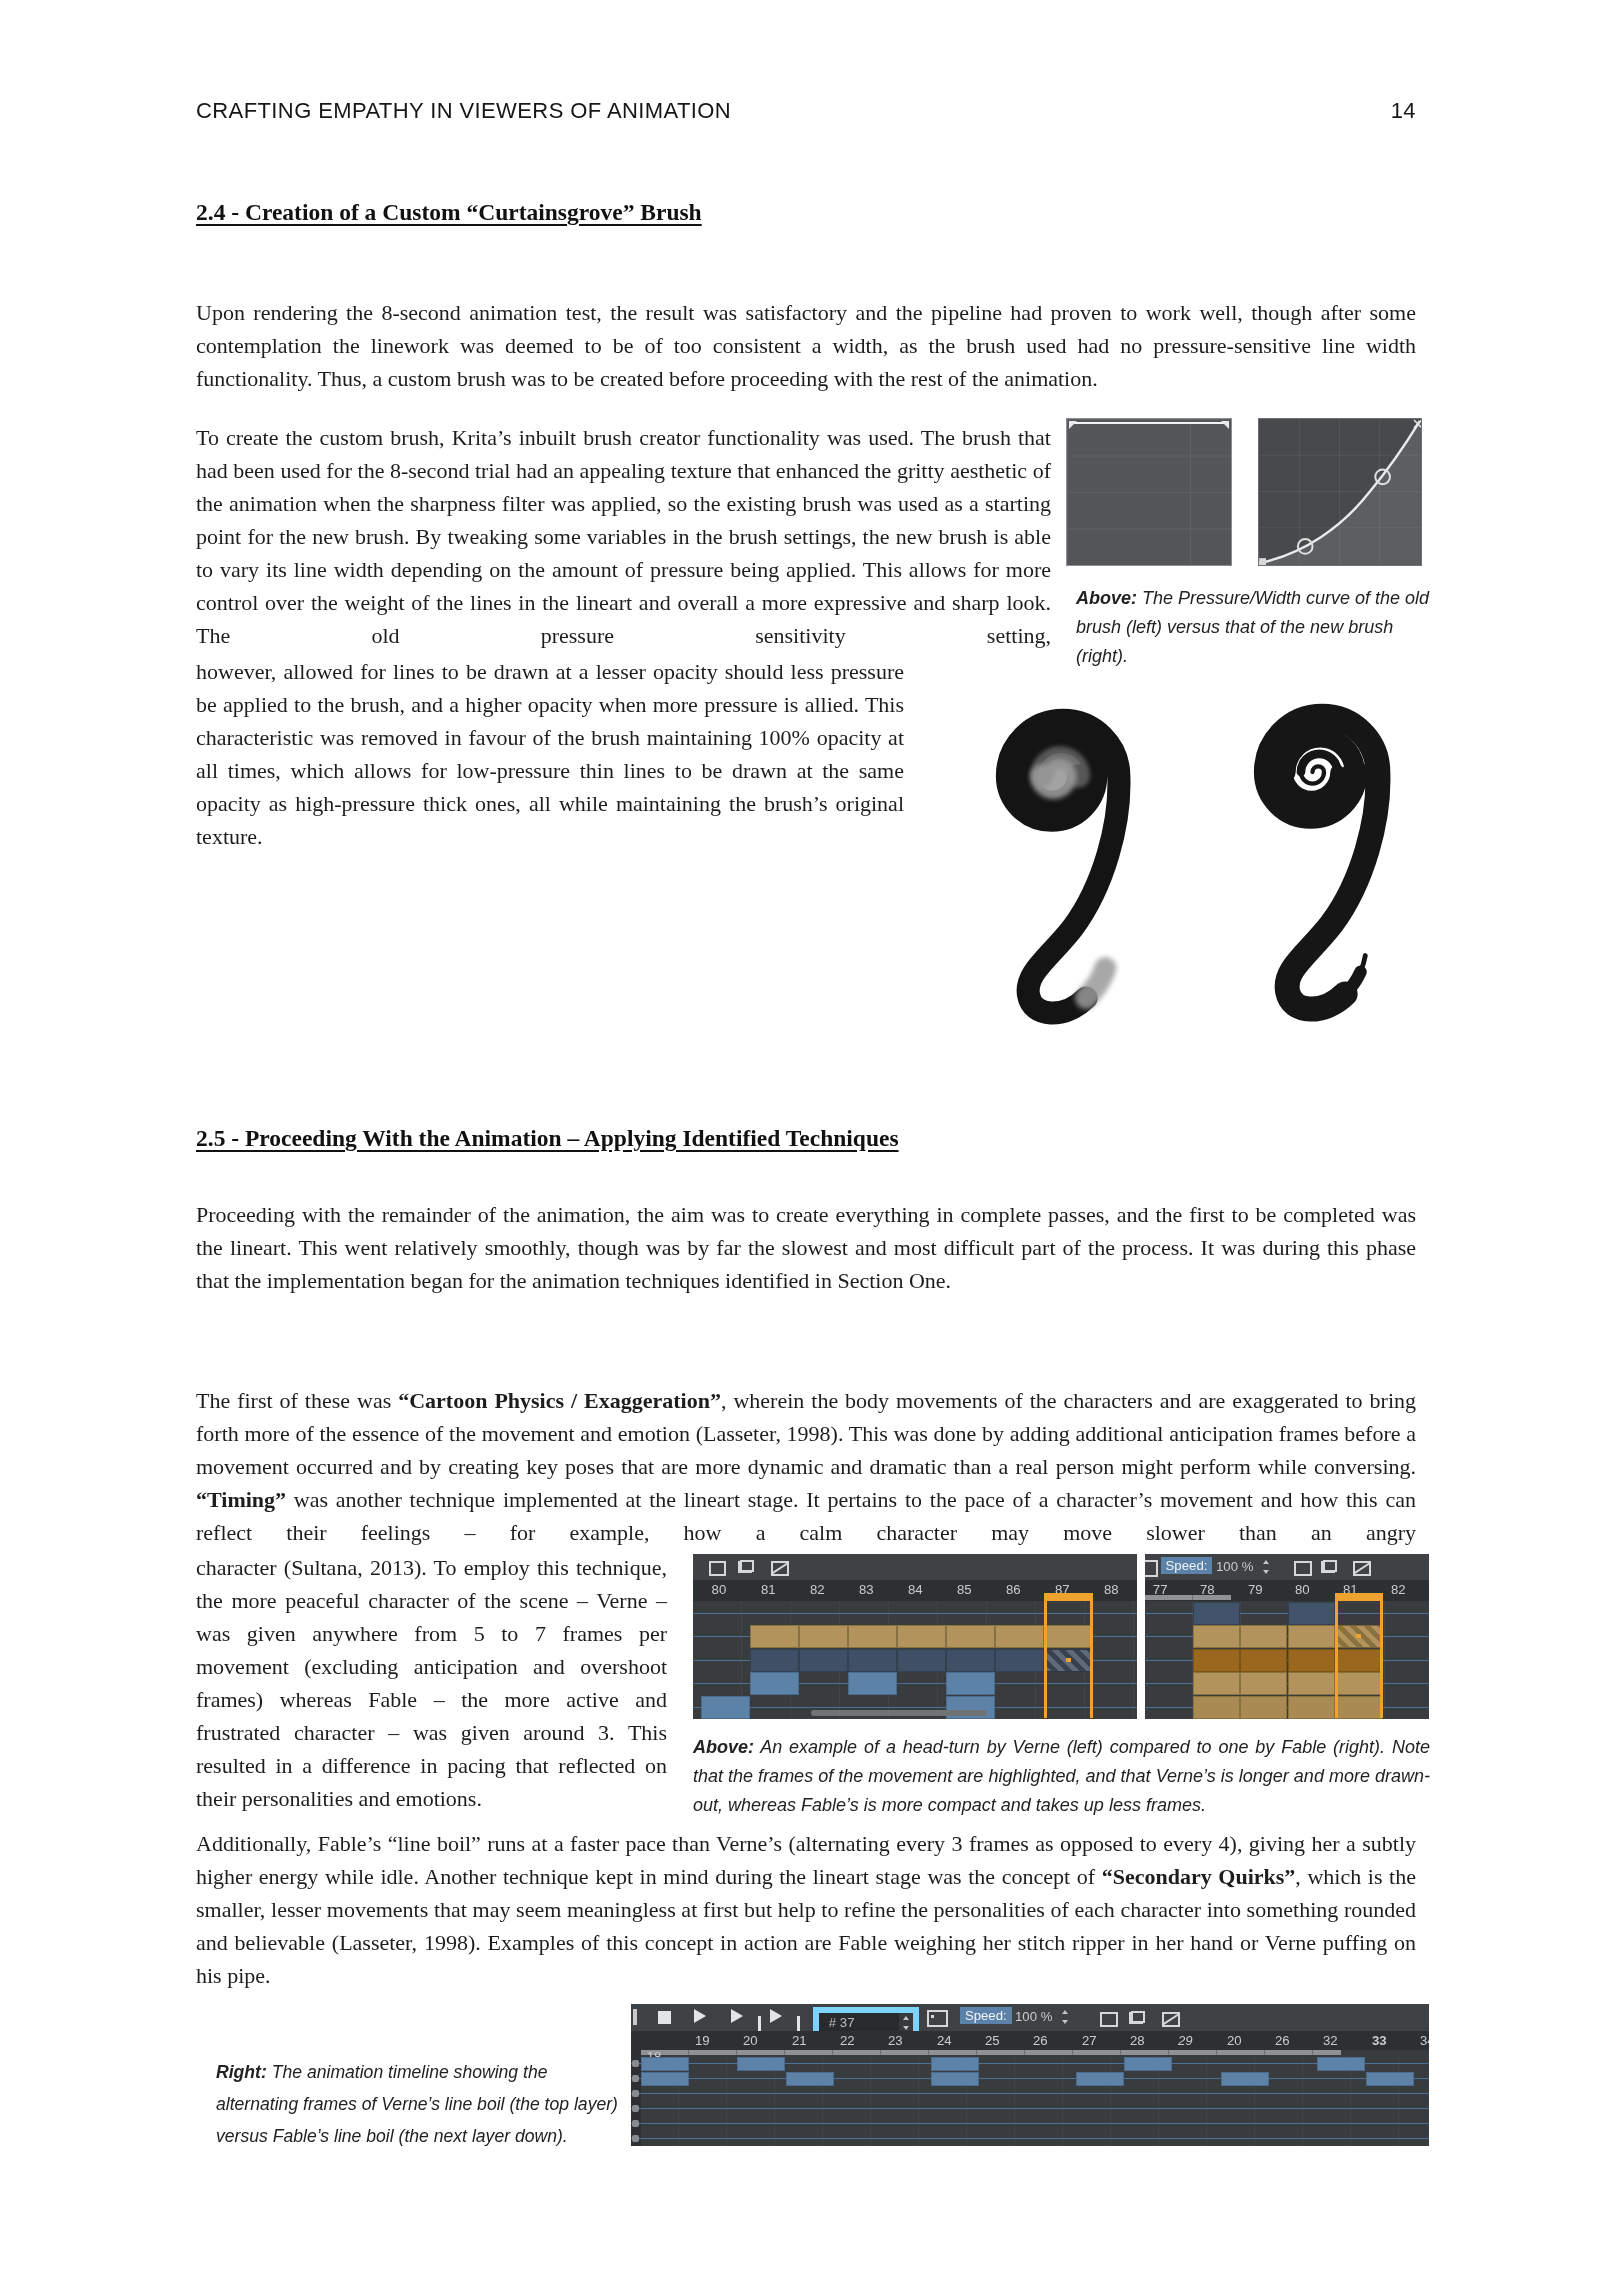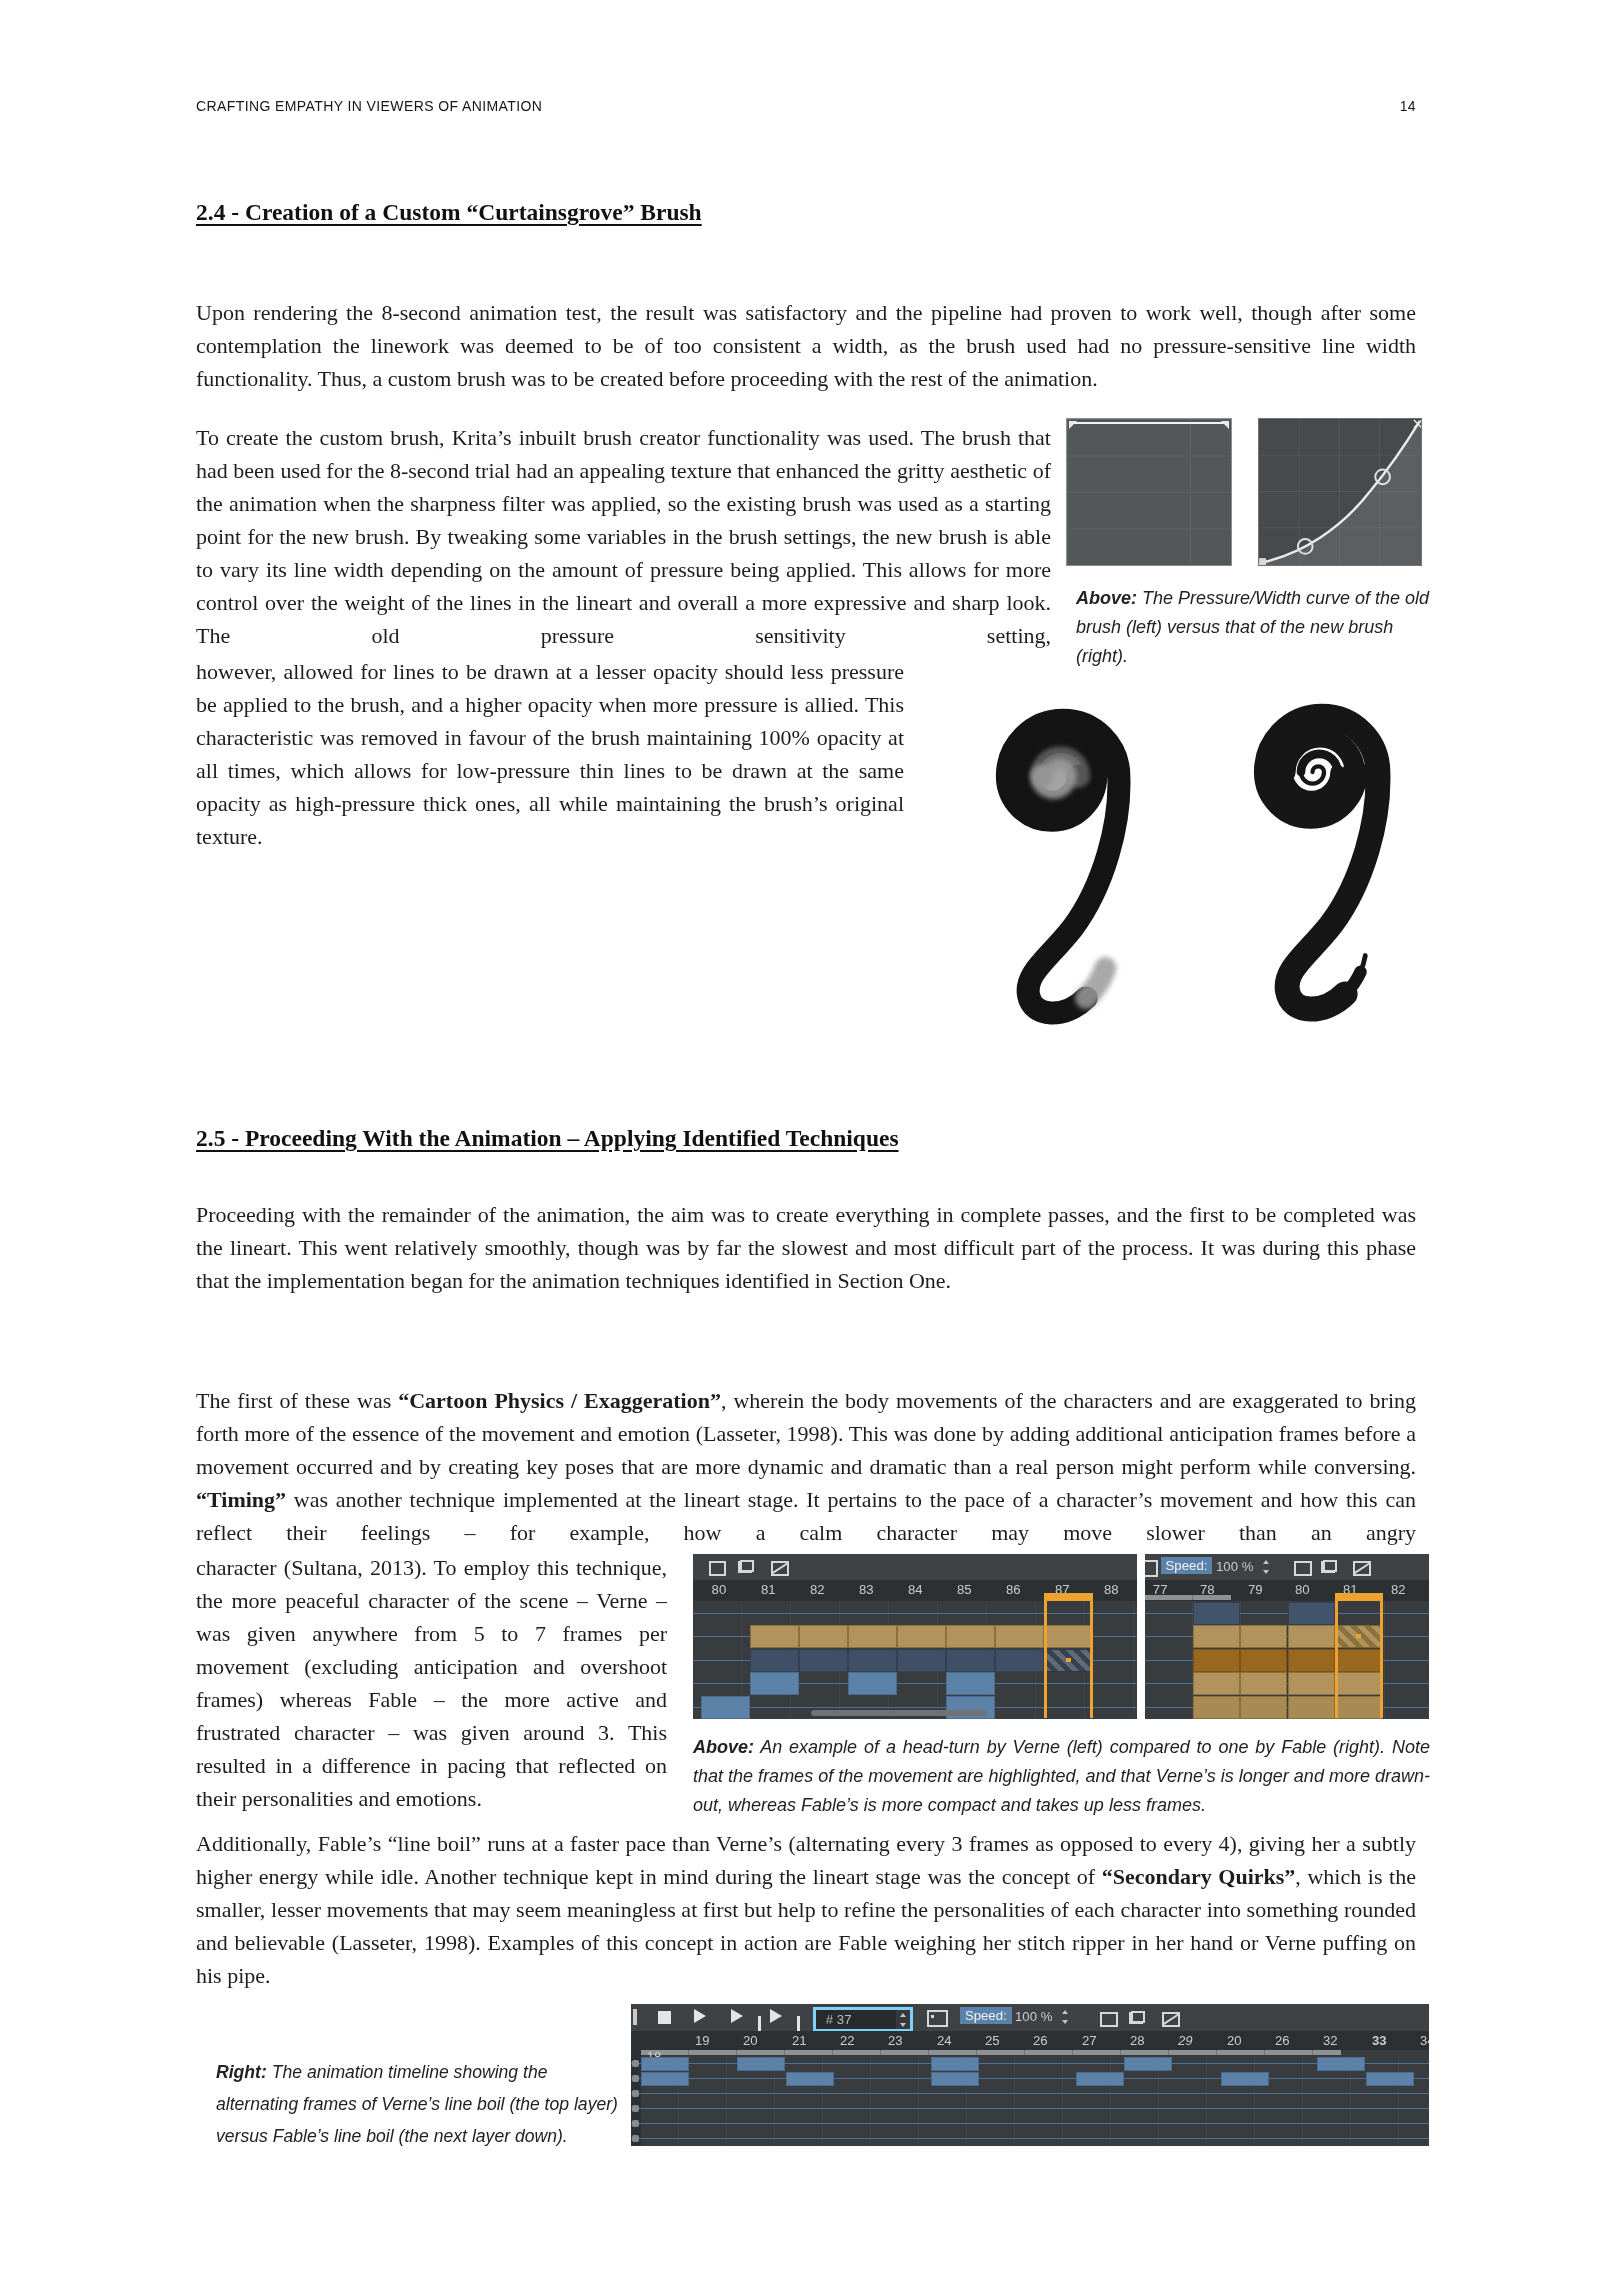--- a/index.html
+++ b/index.html
@@ -1,19 +1,19 @@
 <!DOCTYPE html>
 <html><head>
 <meta charset="utf-8">
 <style>
   html,body{margin:0;padding:0;background:#e8e8e8;}
   .page{position:relative;width:1621px;height:2293px;background:#ffffff;margin:0 auto;overflow:hidden;
         font-family:"Liberation Serif",serif;}
   
-  .hdr{position:absolute;font-family:"Liberation Sans",sans-serif;font-size:14px;color:#161616;letter-spacing:0.4px;}
+  .hdr{position:absolute;font-family:"Liberation Sans",sans-serif;font-size:22px;color:#161616;letter-spacing:0.4px;}
   .sec-heading{position:absolute;font-family:"Liberation Serif",serif;font-weight:bold;font-size:23.5px;color:#111;
                text-decoration:underline;text-underline-offset:3.9px;}
   .body-text{position:absolute;font-size:22px;line-height:33px;text-align:justify;color:#1d1d1d;}
   .body-text .b{font-weight:bold;}
   .force-last{text-align-last:justify;}
   .cap{position:absolute;font-family:"Liberation Sans",sans-serif;font-style:italic;color:#222;}
   .cap b{font-weight:bold;}
   .cap-sm{font-size:18px;line-height:29px;}
   .cap-lg{font-size:22.5px;line-height:36px;}
   
@@ -52,21 +52,21 @@
   .i-sq{width:13.7px;height:10.8px;border:2px solid #d5d7d8;}
   .i-cp{width:15.7px;height:12.7px;}
   .i-cp::before{content:"";position:absolute;left:0;bottom:0;width:9.8px;height:7.8px;border:2px solid #d5d7d8;}
   .i-cp::after{content:"";position:absolute;right:0;top:0;width:9.8px;height:7.8px;border:2px solid #d5d7d8;background:#3e4245;}
   .i-ds{width:13.7px;height:10.8px;border:2px solid #d5d7d8;}
   .i-ds::after{content:"";position:absolute;left:-2px;top:3.9px;width:18.6px;height:2px;background:#d5d7d8;transform:rotate(-33deg);}
   .i-stop{width:12.7px;height:12.7px;background:#e3e4e5;}
   .i-play{width:0;height:0;border-left:12.7px solid #e3e4e5;border-top:7.8px solid transparent;border-bottom:7.8px solid transparent;}
   .i-bar{position:absolute;width:2.9px;height:14.7px;background:#e3e4e5;top:0;}
   .i-part{width:3.9px;height:15.7px;background:#c7c9ca;}
-  .spinbox{position:absolute;background:#282b2d;border:3px solid #7dd3fc;color:#b9bcbe;font-size:13.2px;}
+  .spinbox{position:absolute;background:#282b2d;border:6px solid #7dd3fc;color:#b9bcbe;font-size:13.2px;}
   .spin-arrows{position:absolute;width:13.7px;background:#35393b;top:0;bottom:0;}
   .spin-arrows::before{content:"";position:absolute;left:3.9px;top:2.9px;border-left:3.9px solid transparent;border-right:3.9px solid transparent;border-bottom:4.9px solid #c2c4c6;}
   .spin-arrows::after{content:"";position:absolute;left:3.9px;bottom:2.9px;border-left:3.9px solid transparent;border-right:3.9px solid transparent;border-top:4.9px solid #c2c4c6;}
   .speed-chip{position:absolute;font-size:13.2px;color:#f2f4f5;background:#5b82a8;padding:1px 4.9px;}
   .speed-val{position:absolute;font-size:13.2px;color:#c9ccce;}
   .i-dlg{width:16.7px;height:12.7px;border:2px solid #d5d7d8;}
   .i-dlg::after{content:"";position:absolute;left:2px;top:2.9px;width:2.9px;height:2.9px;background:#d5d7d8;}
   
   .spiral{position:absolute;}
 </style>

